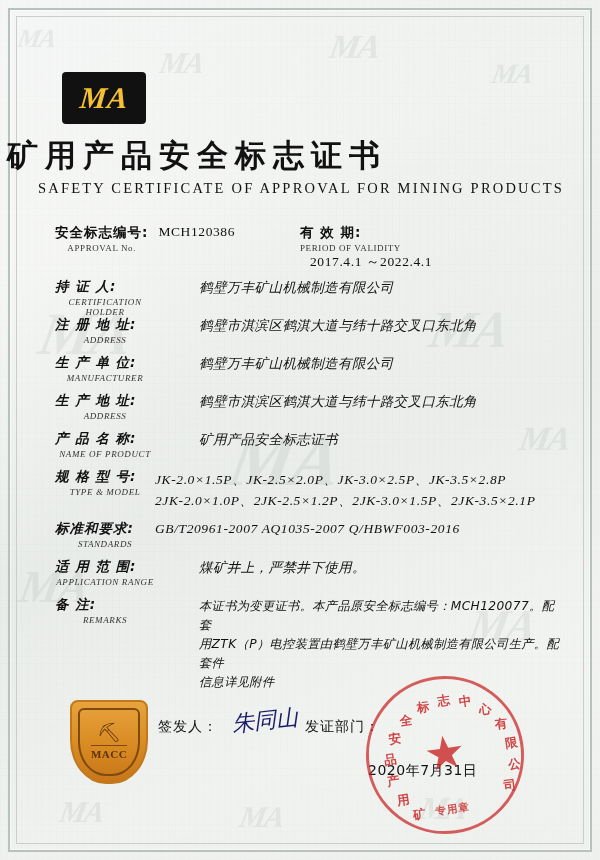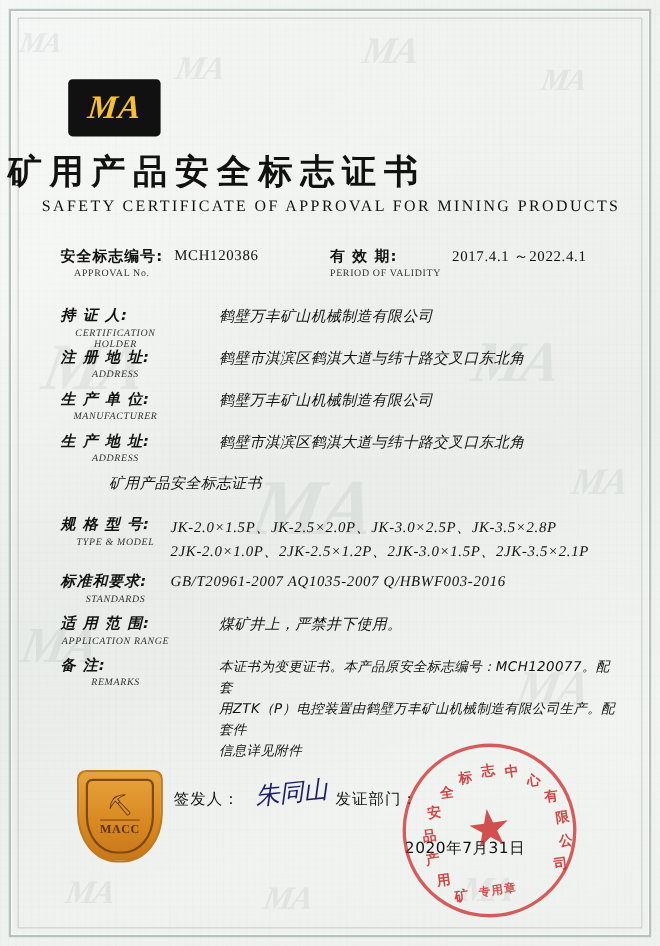--- a/index.html
+++ b/index.html
@@ -147,20 +147,21 @@
     top: 0;
     display: flex;
     align-items: flex-start;
   }
   .validity-block {
     position: absolute;
     left: 245px;
     top: 0;
     display: flex;
     align-items: flex-start;
+    flex-direction: column;
   }
   .lbl-col { display: inline-block; }
 
   
   .frow {
     position: absolute;
     left: 55px;
     right: 35px;
     display: flex;
     align-items: flex-start;
@@ -408,20 +409,24 @@
       <div class="labels">
         <div class="fld-label-cn">生 产 地 址:</div>
         <div class="fld-label-en">ADDRESS</div>
       </div>
       <div class="vals">
         <div class="fld-value">鹤壁市淇滨区鹤淇大道与纬十路交叉口东北角</div>
       </div>
     </div>
 
     <div class="frow" style="top:430px;">
+      <div class="labels">
+        <div class="fld-label-cn">产 品 名 称:</div>
+        <div class="fld-label-en">NAME OF PRODUCT</div>
+      </div>
       <div class="vals">
         <div class="fld-value">矿用产品安全标志证书</div>
       </div>
     </div>
 
     <div class="frow" style="top:468px;">
       <div class="labels">
         <div class="fld-label-cn">规 格 型 号:</div>
         <div class="fld-label-en">TYPE &amp; MODEL</div>
       </div>

